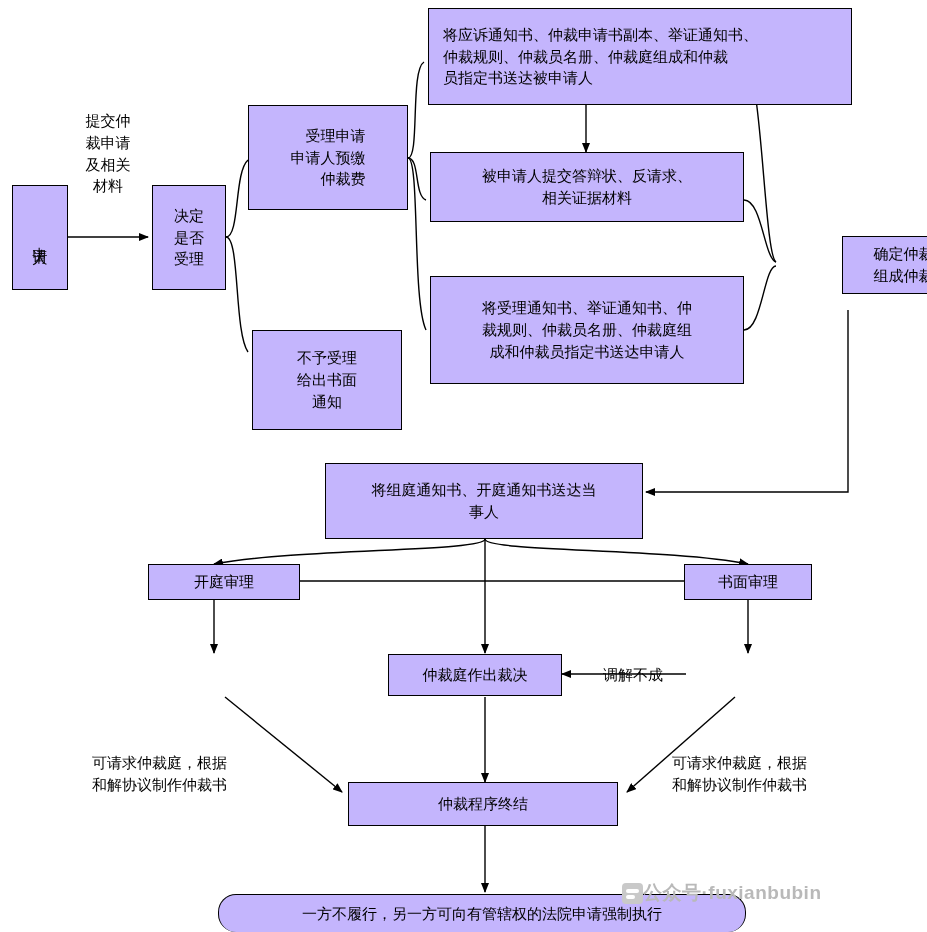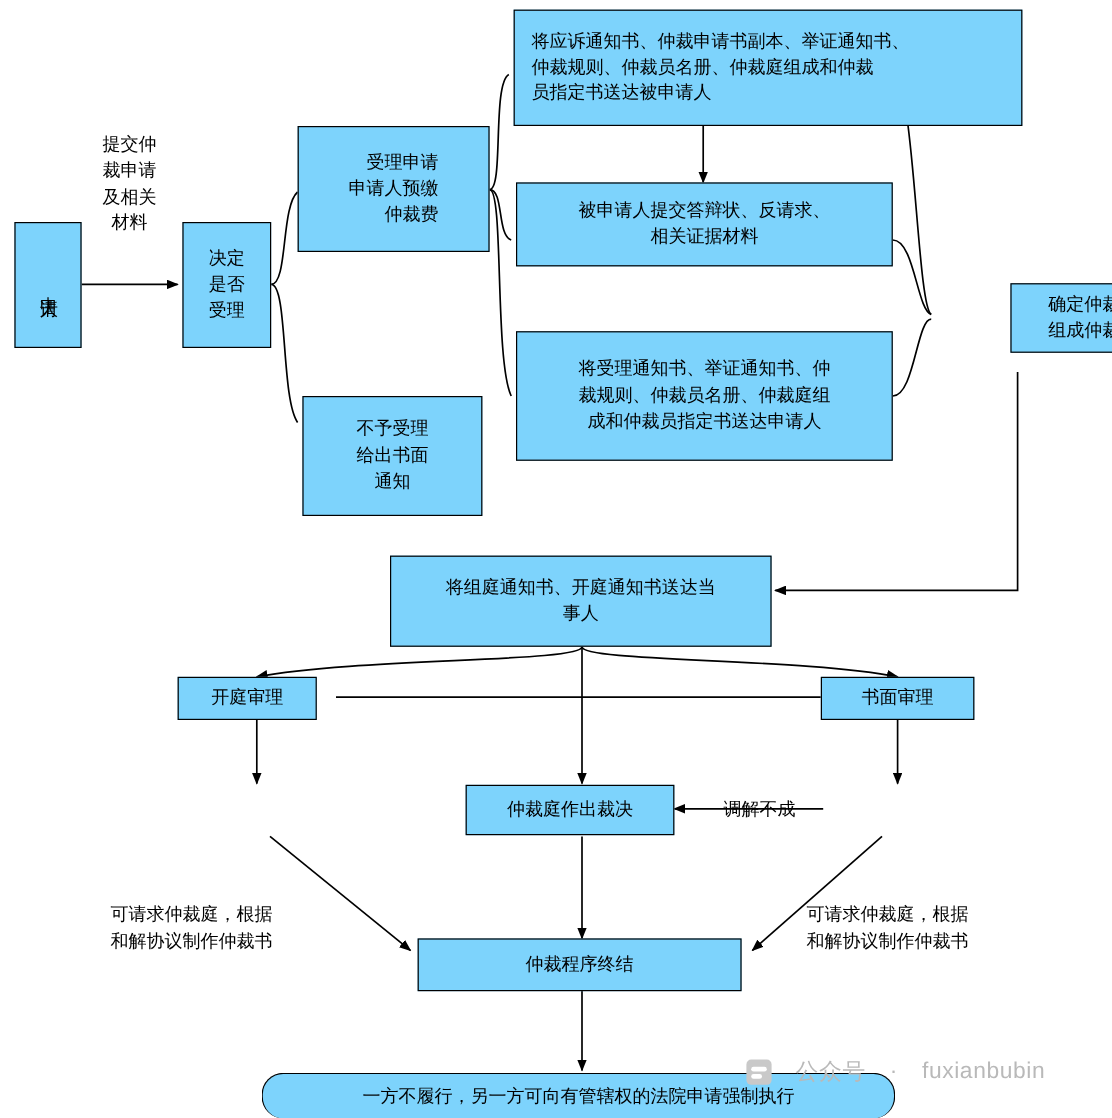--- a/index.html
+++ b/index.html
@@ -13,21 +13,21 @@
     height: 932px;
     background: #ffffff;
     font-family: "Liberation Sans", sans-serif;
     color: #000000;
     overflow: hidden;
   }
   .box {
     position: absolute;
     box-sizing: border-box;
     border: 1px solid #000000;
-    background: #7dd3fc;
+    background: #c4b5fd;
     display: flex;
     align-items: center;
     justify-content: center;
     text-align: center;
     line-height: 1.45;
     font-size: 15px;
     padding: 3px 5px;
     white-space: pre-line;
   }
   .label {
@@ -42,24 +42,25 @@
     left: 0;
     top: 0;
     width: 927px;
     height: 932px;
     pointer-events: none;
   }
   .wm {
     position: absolute;
     display: flex;
     align-items: center;
-    gap: 20px;
+    gap: 0;
     color: #b9b9b9;
     font-size: 19px;
     letter-spacing: 0.5px;
+    font-weight: bold;
   }
   .wm .wmicon {
     width: 21px;
     height: 21px;
     border-radius: 4px;
     background: #c9c9c9;
     position: relative;
   }
   .wm .wmicon::before {
     content: "";
@@ -162,21 +163,21 @@
 
   <div class="box" style="left:430px; top:152px; width:314px; height:70px;">被申请人提交答辩状、反请求、
 相关证据材料</div>
 
   <div class="box" style="left:796px; top:236px; width:138px; height:58px;margin-left:46px;">确定仲裁员
 组成仲裁庭</div>
 
   <div class="box" style="left:325px; top:463px; width:318px; height:76px;">将组庭通知书、开庭通知书送达当
 事人</div>
 
-  <div class="box" style="left:148px; top:564px; width:116px; height:36px;">开庭审理</div>
+  <div class="box" style="left:148px; top:564px; width:152px; height:36px;">开庭审理</div>
 
   <div class="box" style="left:684px; top:564px; width:128px; height:36px;">书面审理</div>
 
 
   <div class="box" style="left:388px; top:654px; width:174px; height:42px;">仲裁庭作出裁决</div>
 
 
   <div class="label" style="left:578px; top:664px; width:110px;">调解不成</div>
 
   <div class="label" style="left:92px; top:752px; width:216px; text-align:left;">可请求仲裁庭，根据

